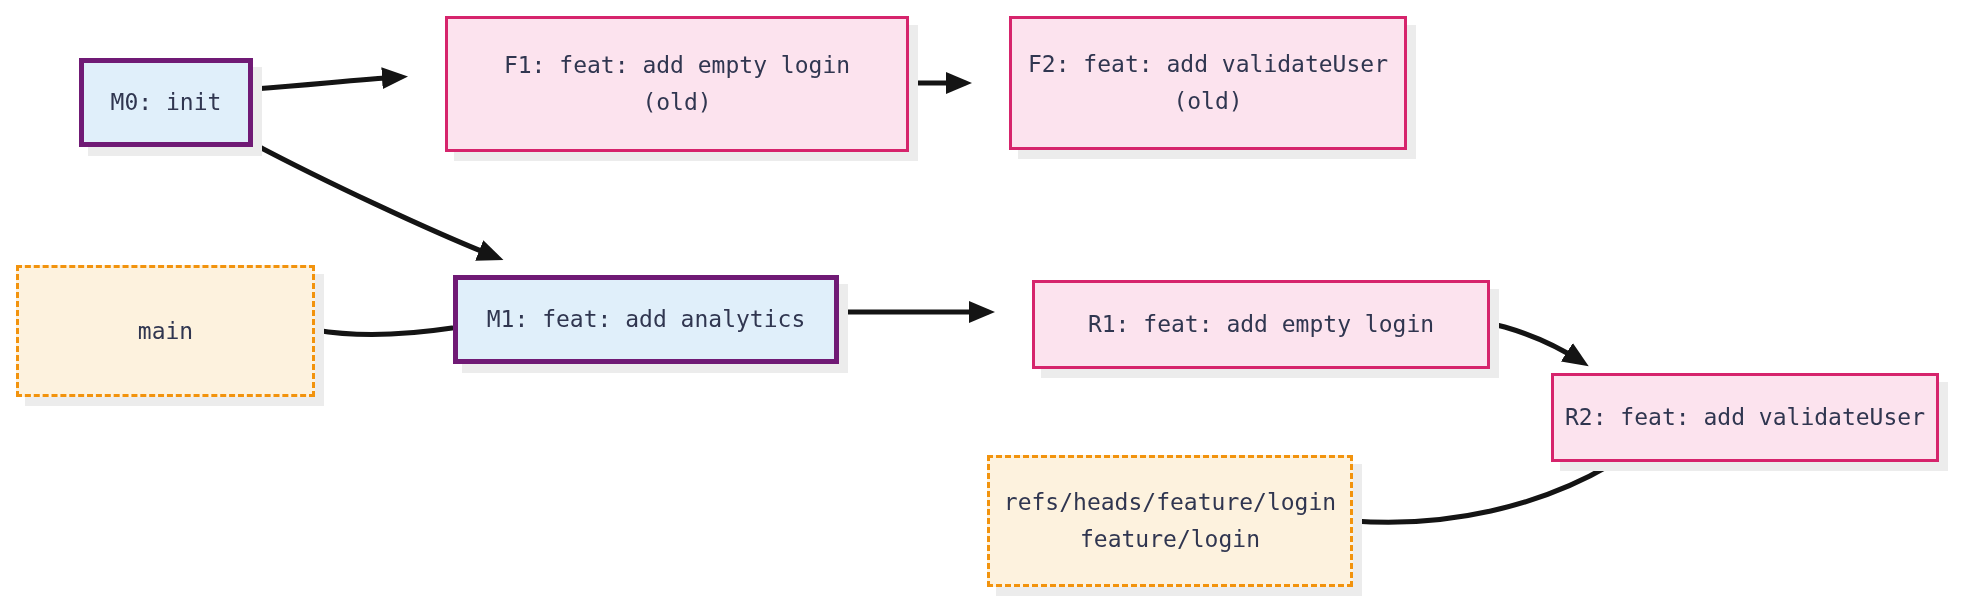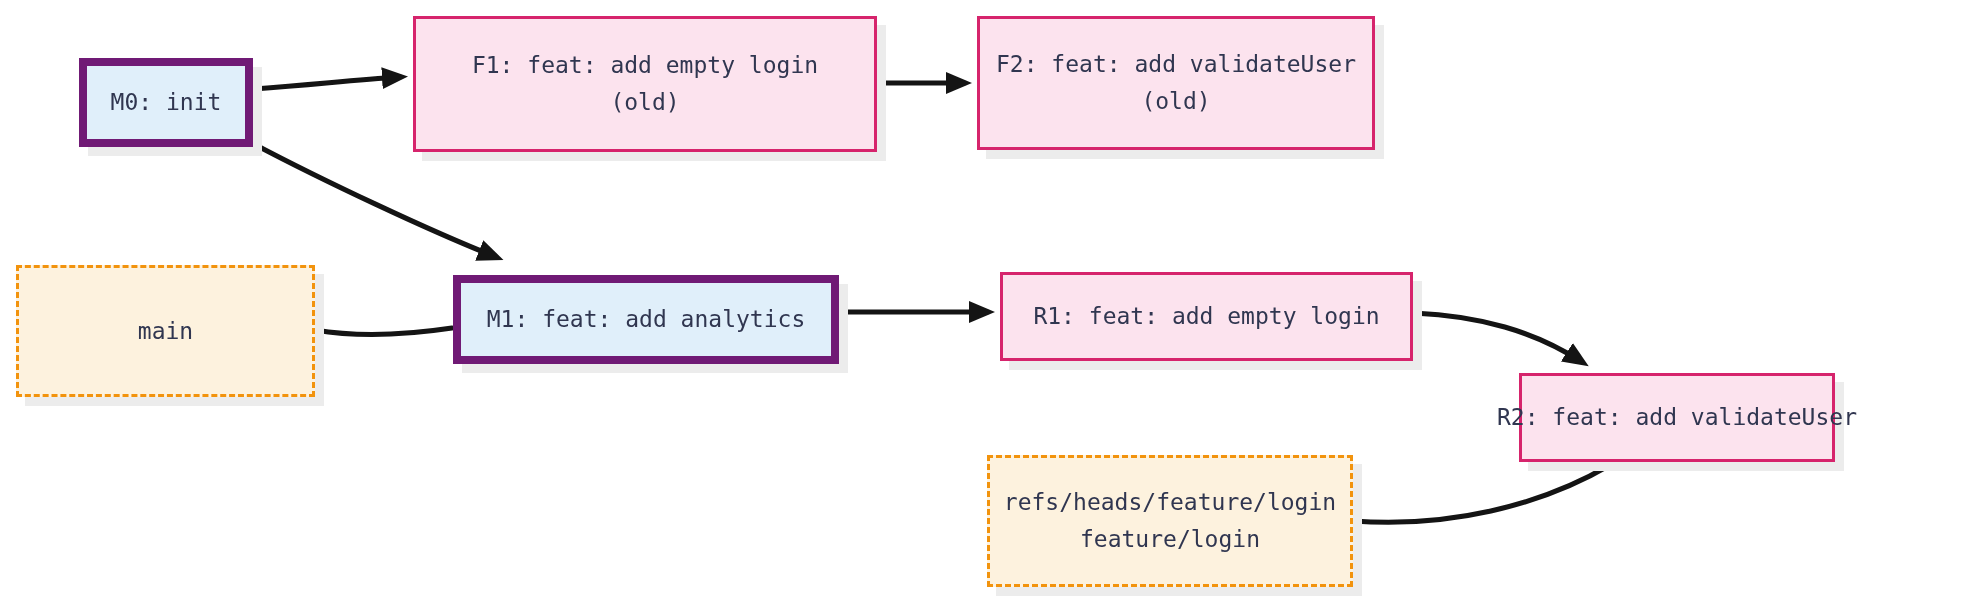--- a/index.html
+++ b/index.html
@@ -18,25 +18,26 @@
     display:flex;flex-direction:column;
     align-items:center;justify-content:center;
     text-align:center;
     font-size:23px;line-height:37px;
     color:#303650;
     box-shadow:9px 9px 0 #ececec;
   }
   .node .lbl{display:block;white-space:nowrap;}
   .commit-main{
     background:#e0effa;
-    border:8px solid #701a75;
+    border:5px solid #701a75;
   }
   .commit-feature{
     background:#fce3ee;
     border:3px solid #d6246c;
+    margin-left:32px;
   }
   .branch-ref{
     background:#fdf2de;
     border:3px dashed #f2930d;
   }
 </style>
 </head>
 <body>
 
 <div id="canvas">
@@ -71,25 +72,25 @@
   </div>
 
   <div class="node branch-ref" style="left:16px;top:265px;width:299px;height:132px">
     <span class="lbl">main</span>
   </div>
 
   <div class="node commit-main" style="left:453px;top:275px;width:386px;height:89px">
     <span class="lbl">M1: feat: add analytics</span>
   </div>
 
-  <div class="node commit-feature" style="left:1000px;top:272px;width:413px;height:89px">
+  <div class="node commit-feature" style="left:1000px;top:280px;width:458px;height:89px">
     <span class="lbl">R1: feat: add empty login</span>
   </div>
 
-  <div class="node commit-feature" style="left:1519px;top:373px;width:316px;height:89px">
+  <div class="node commit-feature" style="left:1519px;top:373px;width:388px;height:89px">
     <span class="lbl">R2: feat: add validateUser</span>
   </div>
 
   <div class="node branch-ref" style="left:987px;top:455px;width:366px;height:132px">
     <span class="lbl">refs/heads/feature/login</span>
     <span class="lbl">feature/login</span>
   </div>
 
 </div>
 

